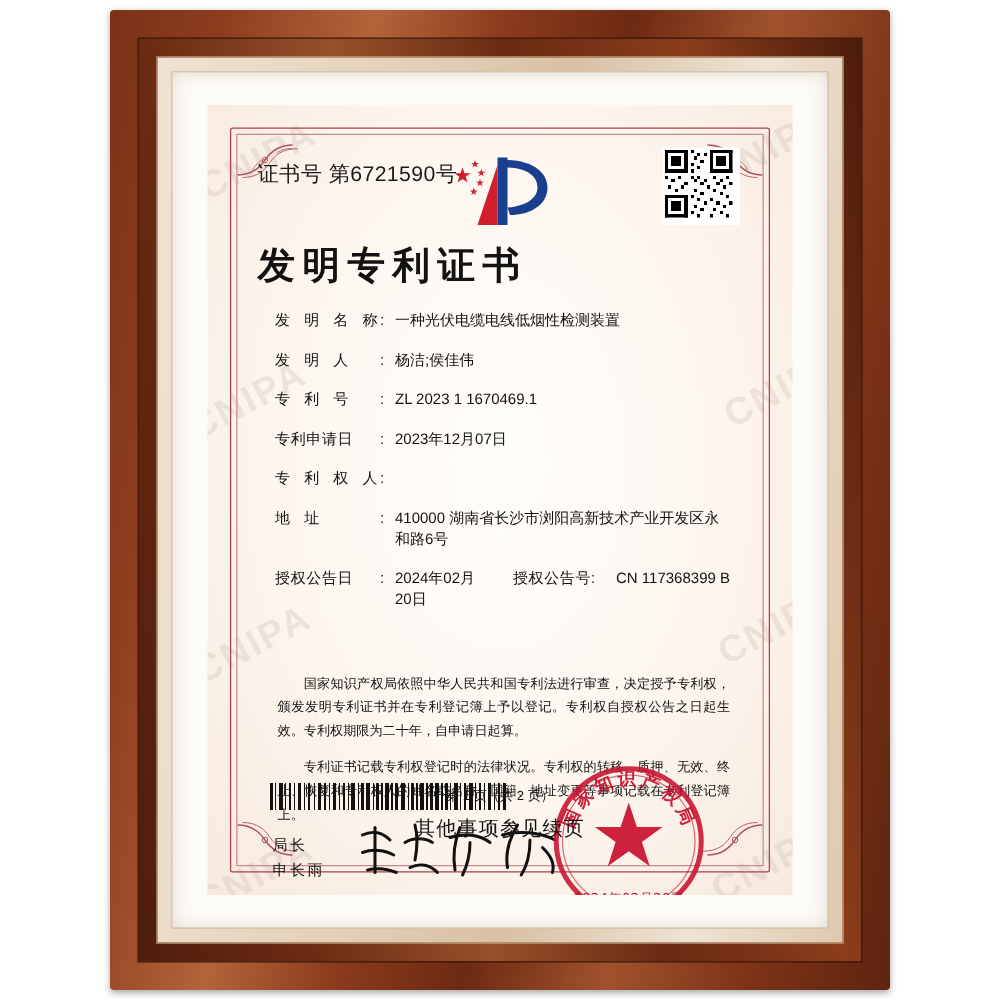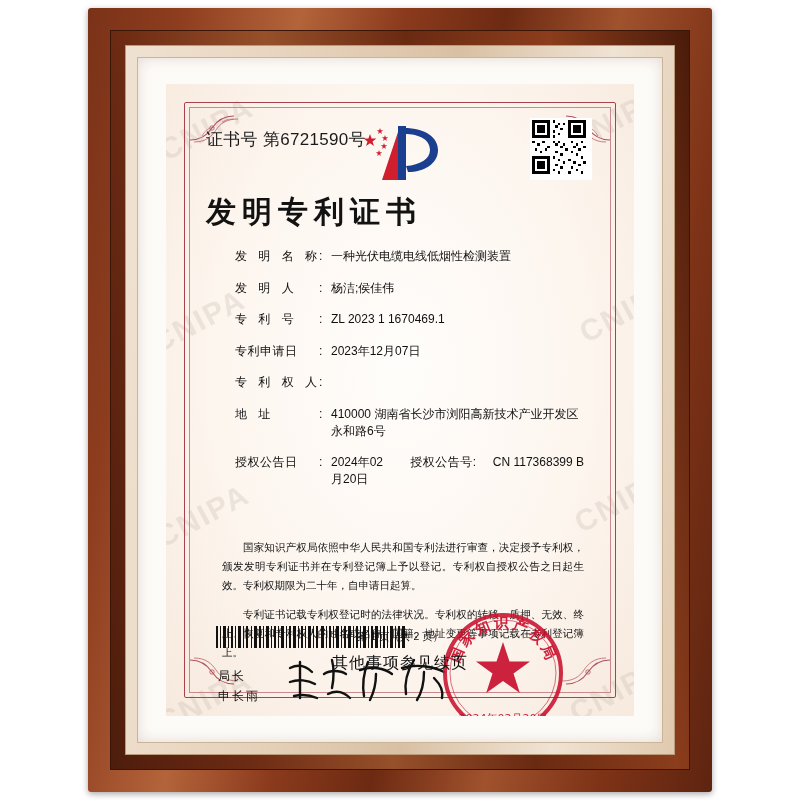--- a/index.html
+++ b/index.html
@@ -165,21 +165,20 @@
     right: 10px;
     top: 130px;
   }
   .field-row {
     display: flex;
     align-items: flex-start;
     margin-bottom: 14.5px;
     font-size: 12px;
     color: #111;
     line-height: 17px;
-    margin-left: 15px;
   }
   .field-label {
     width: 84px;
     flex: none;
     letter-spacing: 4px;
     white-space: nowrap;
   }
   .field-label.tight { letter-spacing: 0.5px; }
   .field-colon {
     width: 12px;

